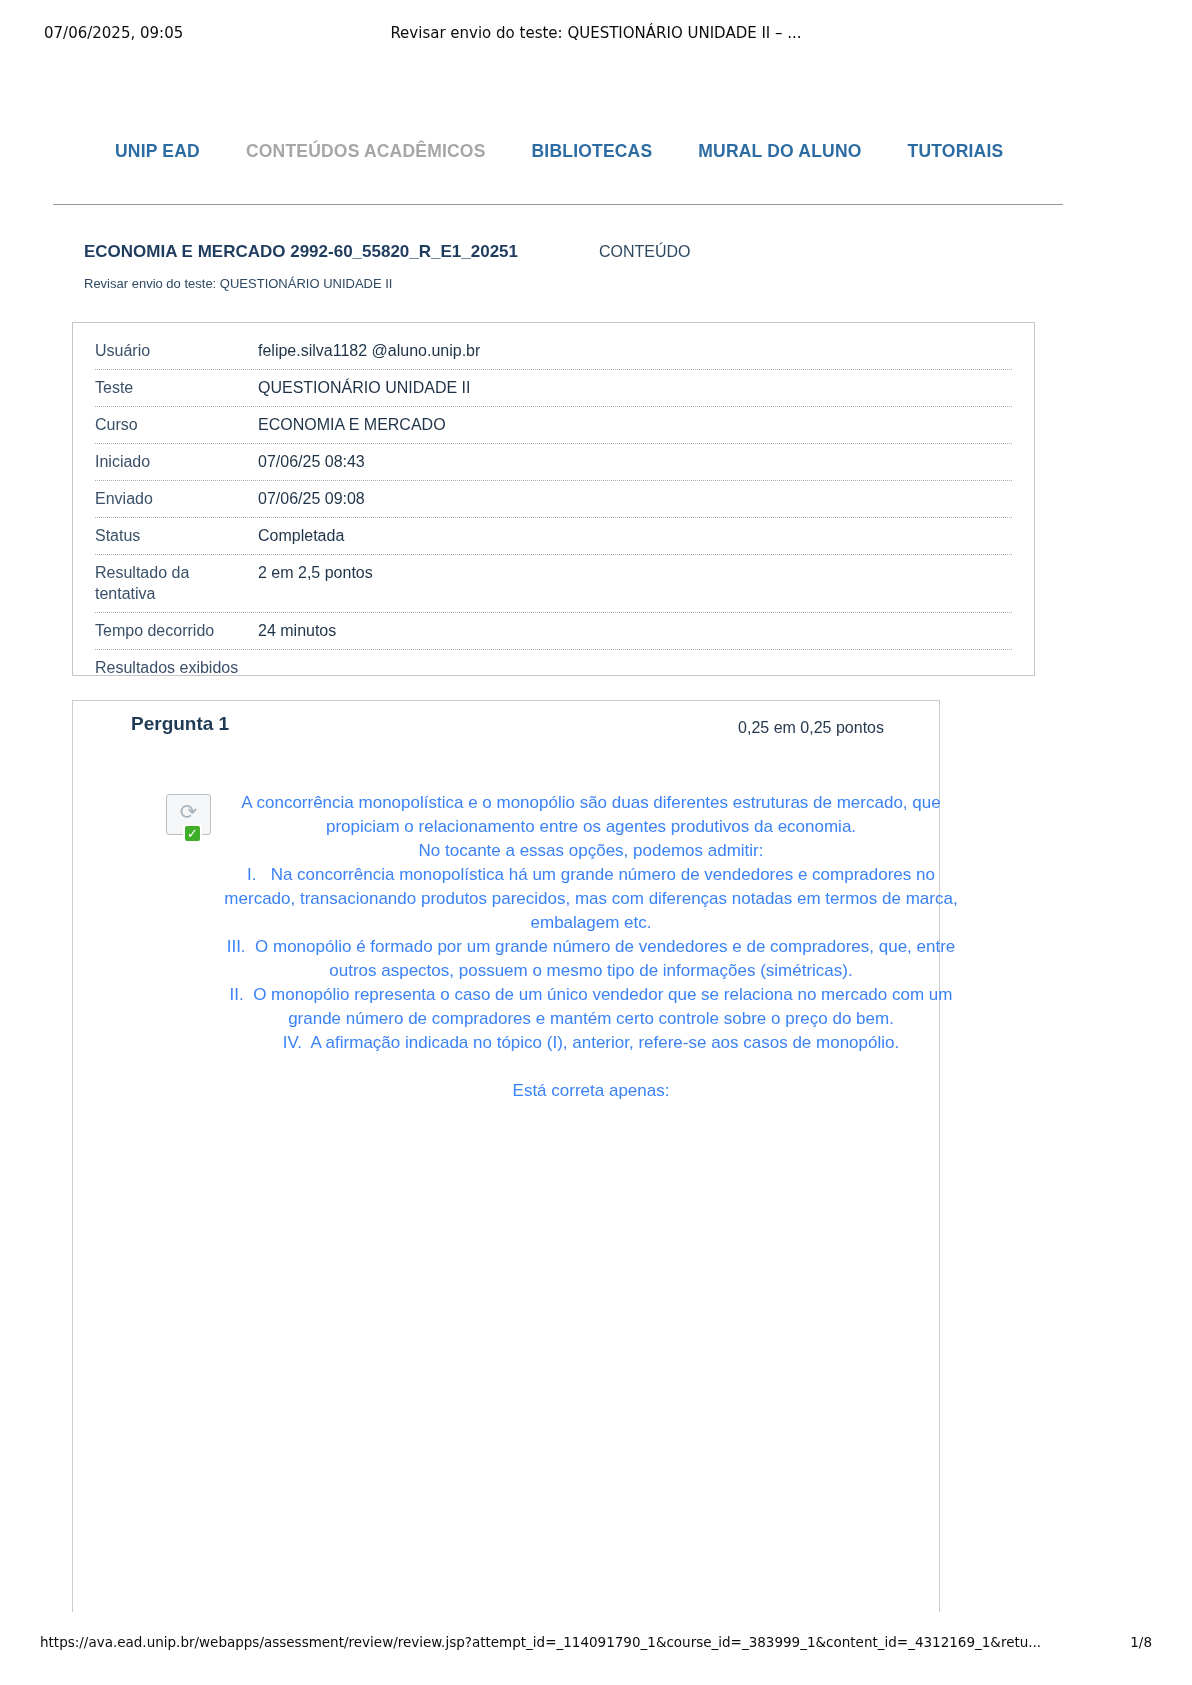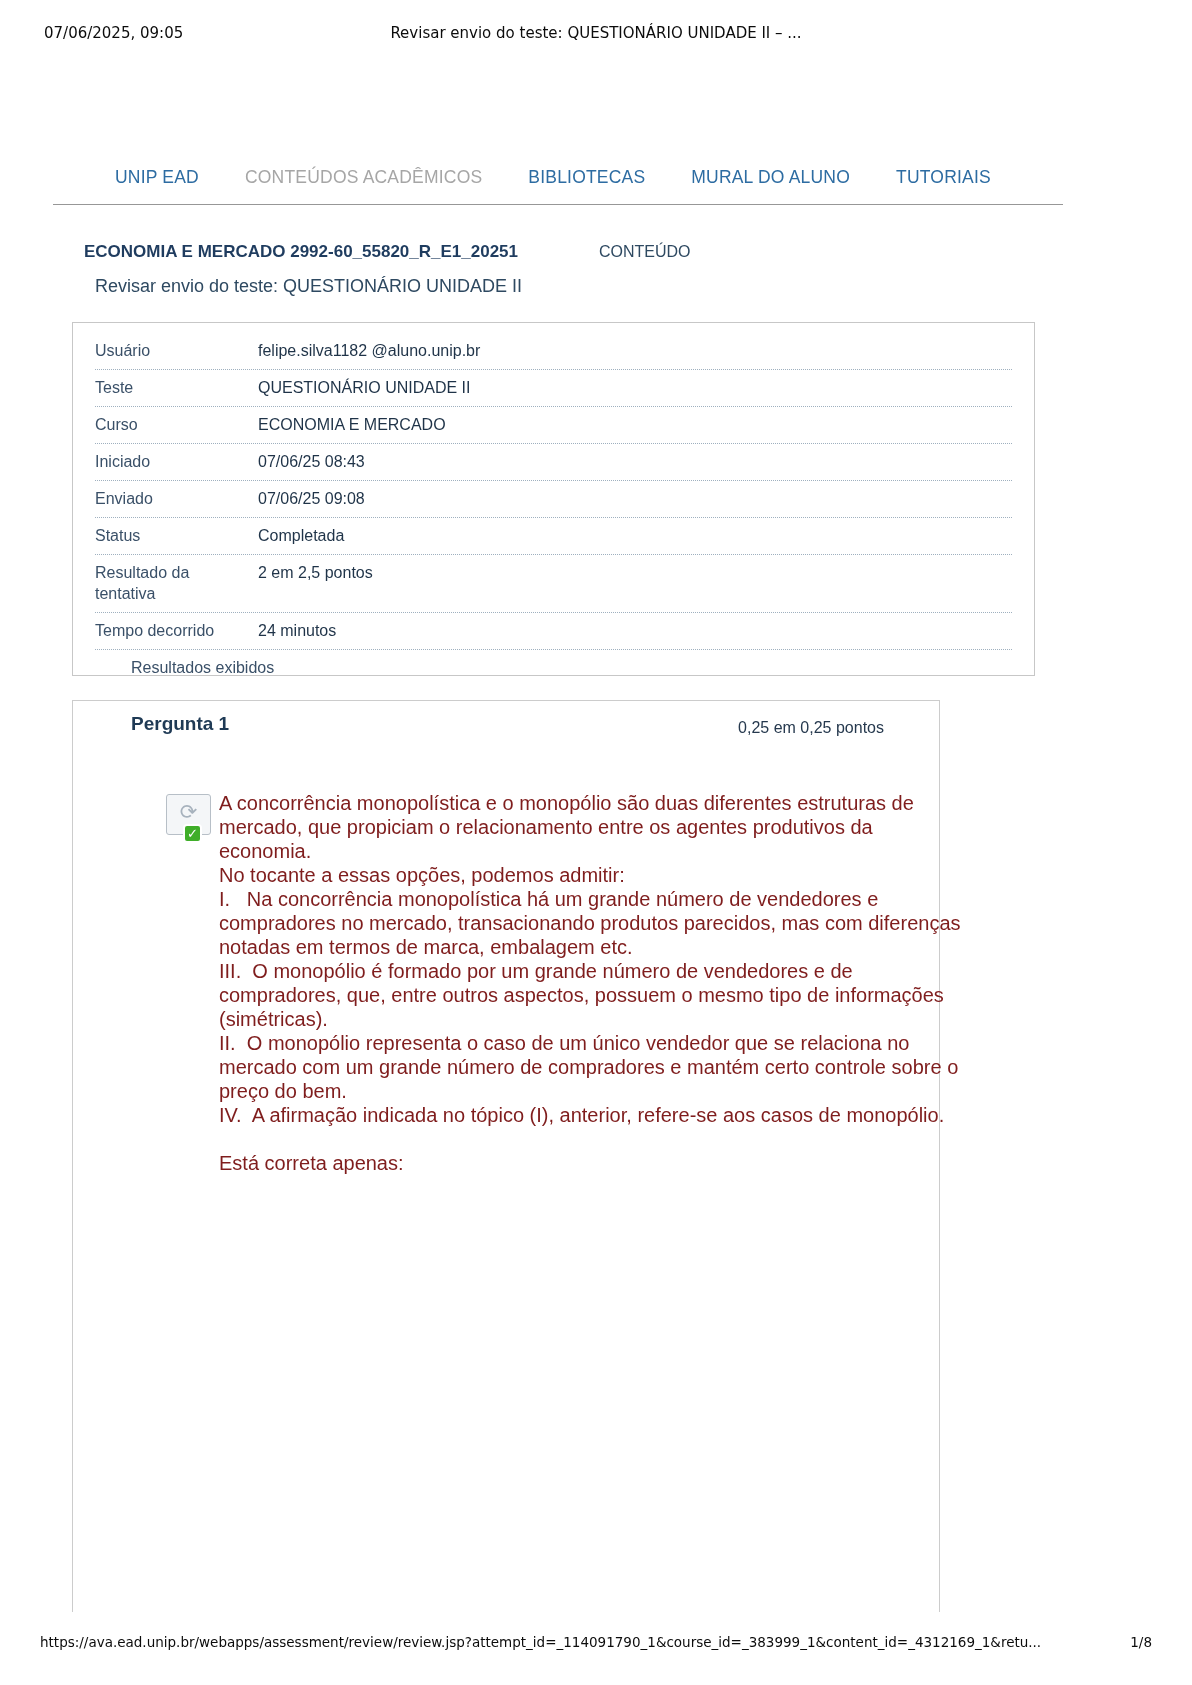--- a/index.html
+++ b/index.html
@@ -5,47 +5,47 @@
   * { margin:0; padding:0; box-sizing:border-box; }
   html,body { background:#ffffff; }
   body { font-family:"Liberation Sans","DejaVu Sans",sans-serif; }
   .page { position:relative; width:1192px; height:1685px; background:#fff; overflow:hidden; margin:0 auto; }
 
   
   .ph-date { position:absolute; left:44px; top:24px; font-size:15px; color:#0c0c0c; font-family:"DejaVu Sans",sans-serif; }
   .ph-title { position:absolute; left:0; right:0; top:24px; text-align:center; font-size:15px; color:#0c0c0c; font-family:"DejaVu Sans",sans-serif; }
 
   
-  .nav { position:absolute; top:141px; left:115px; display:flex; gap:46px; font-size:17.5px; font-weight:400; letter-spacing:.2px; white-space:nowrap;margin-top:26px; }
+  .nav { position:absolute; top:141px; left:115px; display:flex; gap:46px; font-size:17.5px; font-weight:700; letter-spacing:.2px; white-space:nowrap; }
   .nav-item { color:#2d6ca2; text-decoration:none; cursor:pointer; }
   .nav-item.active { color:#a6a6a6; }
   .rule { position:absolute; top:204px; left:53px; width:1010px; height:1px; background:#979797; }
 
   
   .course-title { position:absolute; left:84px; top:242px; font-size:17px; font-weight:700; color:#1f3c5f; }
   .content-label { position:absolute; left:599px; top:243px; font-size:16px; color:#2e4961; }
-  .subtitle { position:absolute; left:95px; top:276px; font-size:18px; color:#2e4961; }
+  .subtitle { position:absolute; left:84px; top:276px; font-size:13px; color:#2e4961; }
 
   
   .summary { position:absolute; left:72px; top:322px; width:963px; height:354px; border:1px solid #c7c7c7; padding:10px 22px 0 22px; background:#fff; }
   .srow { display:flex; border-bottom:1px dotted #9fb0bf; padding:7px 0 8px 0; font-size:16px; line-height:21px; }
-  .srow:last-child { border-bottom:none;margin-left:36px; }
+  .srow:last-child { border-bottom:none; }
   .slabel { width:163px; flex:0 0 163px; color:#3a5068; padding-right:8px; }
   .svalue { flex:1; color:#1f3348; }
 
   
   .qbox { position:absolute; left:72px; top:700px; width:868px; height:912px; border:1px solid #cccccc; border-bottom:none; background:#fff; }
   .qtitle { position:absolute; left:58px; top:12px; font-size:19px; font-weight:700; color:#1f3a55; }
   .qpoints { position:absolute; right:55px; top:18px; font-size:16px; color:#26394e; }
 
   .q-icon { position:absolute; left:93px; top:93px; width:45px; height:41px; border:1px solid #b7bfc7; border-radius:3px; background:#f4f6f8; }
   .q-icon-img { position:absolute; left:0; right:0; top:3px; text-align:center; font-size:21px; color:#a7b2bd; line-height:28px; }
   .q-icon-check { position:absolute; left:16px; bottom:-9px; width:19px; height:19px; background:#3fae29; border:2px solid #ffffff; border-radius:4px; color:#fff; font-size:13px; font-weight:700; line-height:15px; text-align:center; }
 
-  .qtext { position:absolute; left:146px; top:90px; width:744px; font-size:20px; line-height:24px; color:#7f1d1d; }
+  .qtext { position:absolute; left:146px; top:90px; width:744px; font-size:17px; line-height:24px; color:#3b82f6;text-align:center; }
   .qtext p { white-space:pre-wrap; }
   .qtext p.gap { margin-top:24px; }
 
   
   .footer-url { position:absolute; left:40px; top:1634px; font-size:13.5px; color:#0c0c0c; font-family:"DejaVu Sans",sans-serif; }
   .footer-page { position:absolute; right:40px; top:1634px; font-size:13.5px; color:#0c0c0c; font-family:"DejaVu Sans",sans-serif; }
 </style>
 </head>
 <body>
 

